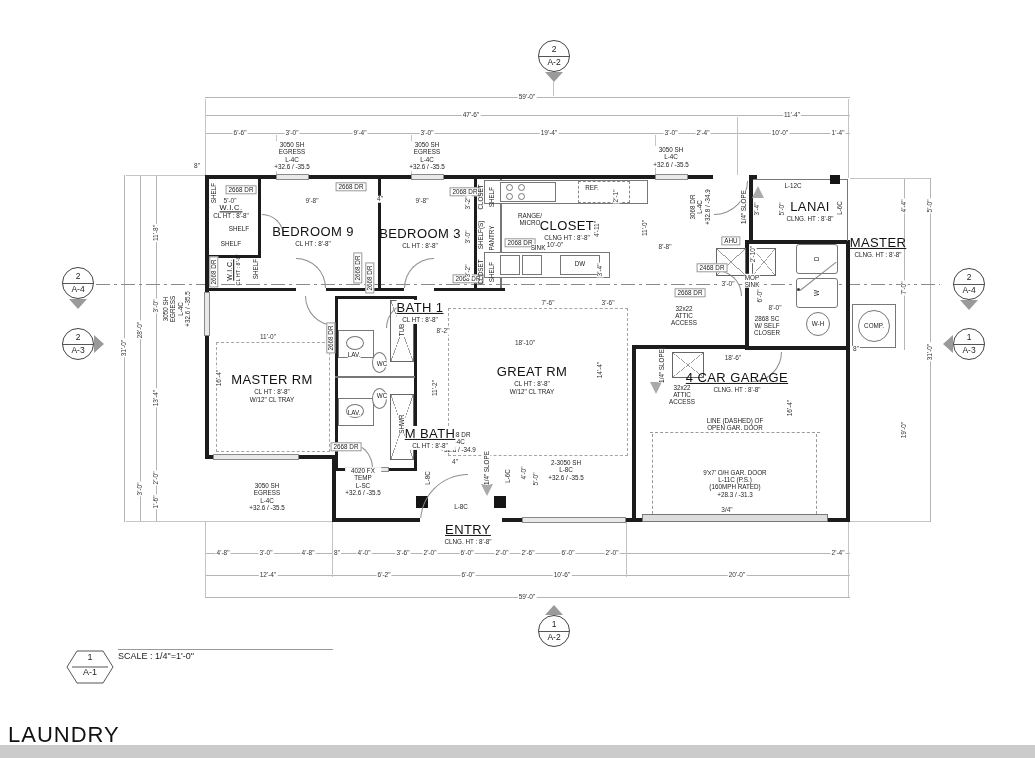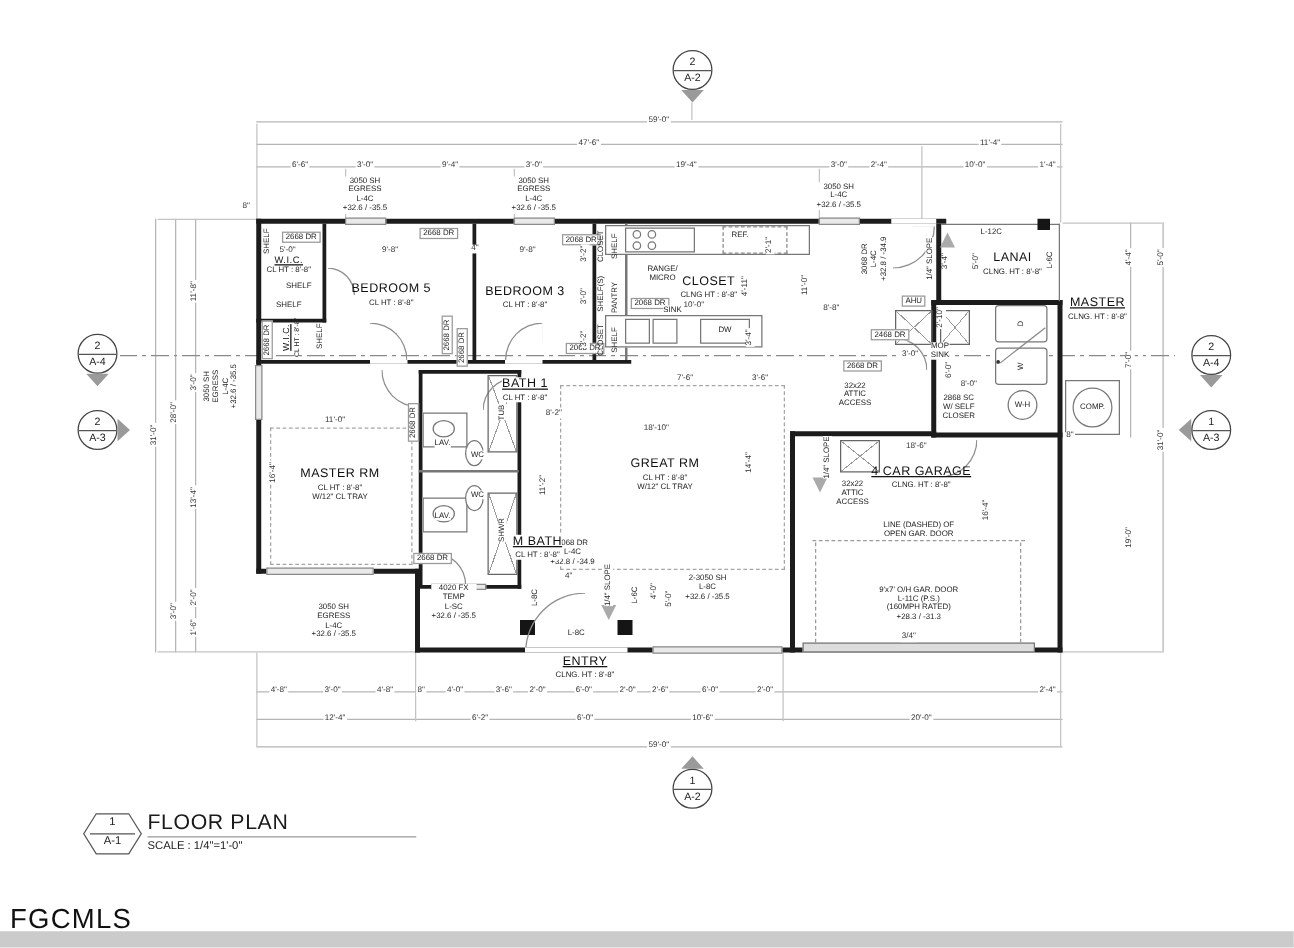--- a/index.html
+++ b/index.html
@@ -19,21 +19,21 @@
   .dtext.rot{transform:translate(-50%,-50%) rotate(-90deg);}
   .spec{position:absolute;font-size:6.3px;line-height:1.18;color:#222;text-align:center;
     transform:translate(-50%,-50%);white-space:pre-line;background:#fff;z-index:6;}
   .spec.rot{transform:translate(-50%,-50%) rotate(-90deg);}
   .bx{border:1px solid #999;padding:0 2px;}
   .fix{position:absolute;font-size:6.3px;line-height:1.15;color:#222;text-align:center;
     transform:translate(-50%,-50%);white-space:pre-line;z-index:6;background:transparent;}
   .fix.rot{transform:translate(-50%,-50%) rotate(-90deg);}
   .fix.wbg{background:#fff;}
   .room{position:absolute;transform:translate(-50%,-50%);text-align:center;z-index:7;line-height:1.25;}
-  .rname{font-size:10px;letter-spacing:.4px;color:#111;display:block;white-space:nowrap;}
+  .rname{font-size:13px;letter-spacing:.4px;color:#111;display:block;white-space:nowrap;}
   .rname.ul{text-decoration:underline;}
   .rht{font-size:6.3px;color:#222;display:block;white-space:nowrap;}
   .arc{position:absolute;border:1px solid #8d8d8d;background:transparent;box-sizing:border-box;}
   .arc.tr{border-left:none;border-bottom:none;border-radius:0 100% 0 0;}
   .arc.tl{border-right:none;border-bottom:none;border-radius:100% 0 0 0;}
   .arc.br{border-left:none;border-top:none;border-radius:0 0 100% 0;}
   .arc.bl{border-right:none;border-top:none;border-radius:0 0 0 100%;}
   .xbox{position:absolute;border:1px solid #666;box-sizing:border-box;
     background:linear-gradient(to top right,transparent 49%,#999 49% 51%,transparent 51%),
                linear-gradient(to bottom right,transparent 49%,#999 49% 51%,transparent 51%);}
@@ -62,32 +62,31 @@
   .hexwrap{position:absolute;left:-52px;top:2px;width:48px;height:34px;}
   .hexnum{position:absolute;left:0;top:2px;width:48px;text-align:center;font-size:9px;}
   .hexsheet{position:absolute;left:0;top:17px;width:48px;text-align:center;font-size:9px;}
   .watermark{position:absolute;left:8px;top:722px;font-size:22px;color:#111;letter-spacing:1px;z-index:10;}
   .graybar{position:absolute;left:0;top:745px;width:1035px;height:13px;background:#cbcbcb;}
 </style>
 </head>
 <body>
 
 <div class="graybar"></div>
-<div class="watermark">FGCMLS</div>
+<div class="watermark">LAUNDRY</div>
 
 <div class="titleblk">
   <div class="hexwrap">
     <svg width="48" height="34">
       <polygon points="11,1 37,1 47,17 37,33 11,33 1,17" fill="#fff" stroke="#555" stroke-width="1"></polygon>
       <line x1="6" y1="17" x2="42" y2="17" stroke="#555" stroke-width="1"></line>
     </svg>
     <span class="hexnum">1</span>
     <span class="hexsheet">A-1</span>
   </div>
-  <div class="tb-title">FLOOR PLAN</div>
   <div class="tb-rule"></div>
   <div class="tb-scale">SCALE : 1/4"=1'-0"</div>
 </div>
 
 <div class="mk" style="left:538px;top:40px;">
   <div class="mkc">
     <span class="mkn">2</span>
     <span class="mks">A-2</span>
   </div>
   <div class="trid"></div>
@@ -263,21 +262,21 @@
 
 <div class="room" style="left:231px;top:212px;">
   <span class="rname ul" style="font-size:7.5px;">W.I.C.</span>
   <span class="rht">CL HT : 8'-8"</span>
 </div>
 <div class="room" style="left:234px;top:270px;transform:translate(-50%,-50%) rotate(-90deg);">
   <span class="rname ul" style="font-size:7px;">W.I.C.</span>
   <span class="rht" style="font-size:5.5px;">CL HT : 8'-8"</span>
 </div>
 <div class="room" style="left:313px;top:236px;">
-  <span class="rname">BEDROOM 5</span>
+  <span class="rname">BEDROOM 9</span>
   <span class="rht">CL HT : 8'-8"</span>
 </div>
 <div class="room" style="left:420px;top:238px;">
   <span class="rname">BEDROOM 3</span>
   <span class="rht">CL HT : 8'-8"</span>
 </div>
 <div class="room" style="left:567px;top:230px;">
   <span class="rname">CLOSET</span>
   <span class="rht">CLNG HT : 8'-8"</span>
 </div>

